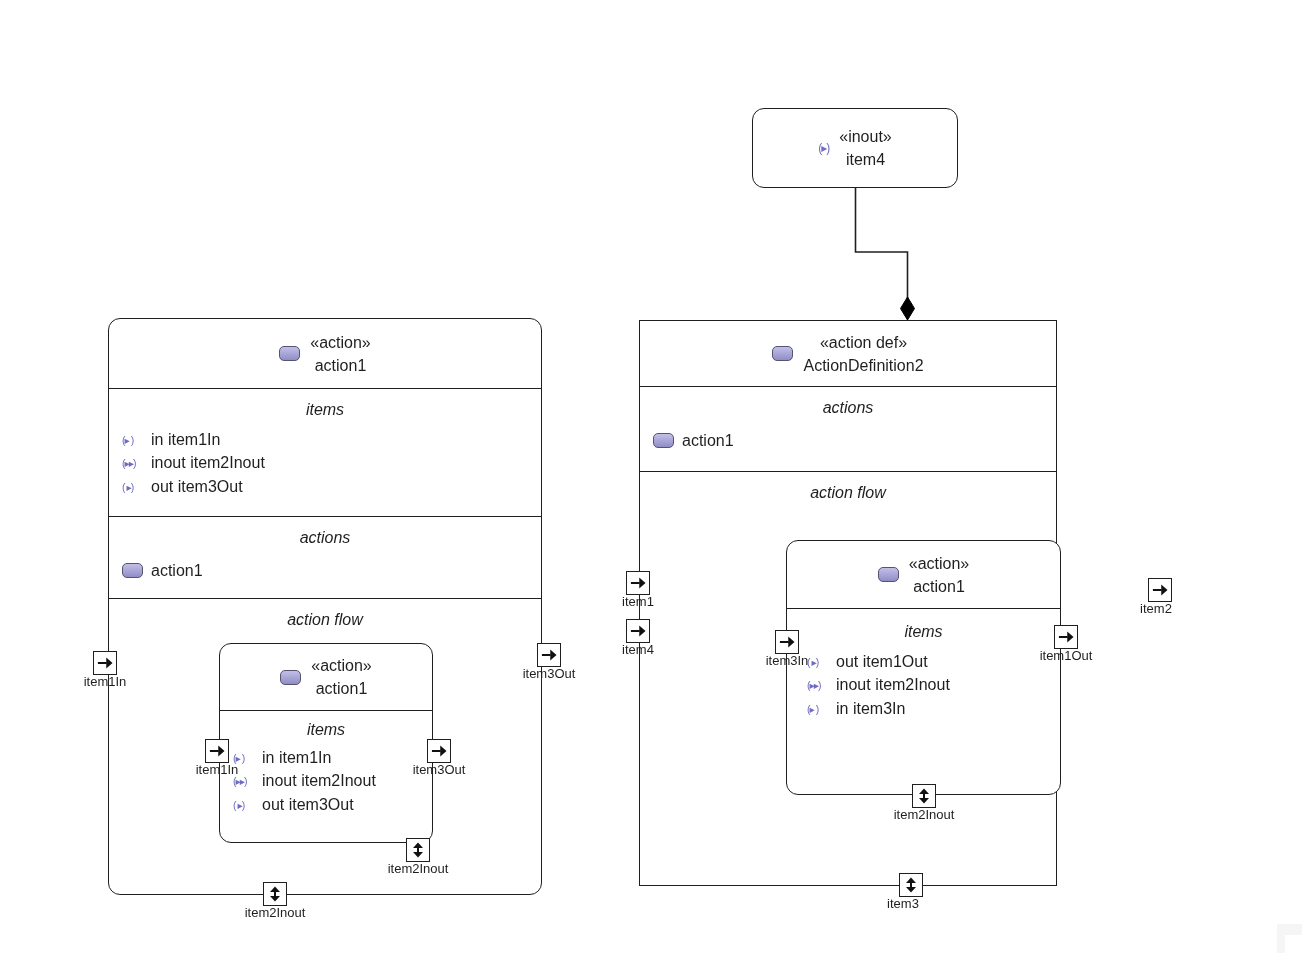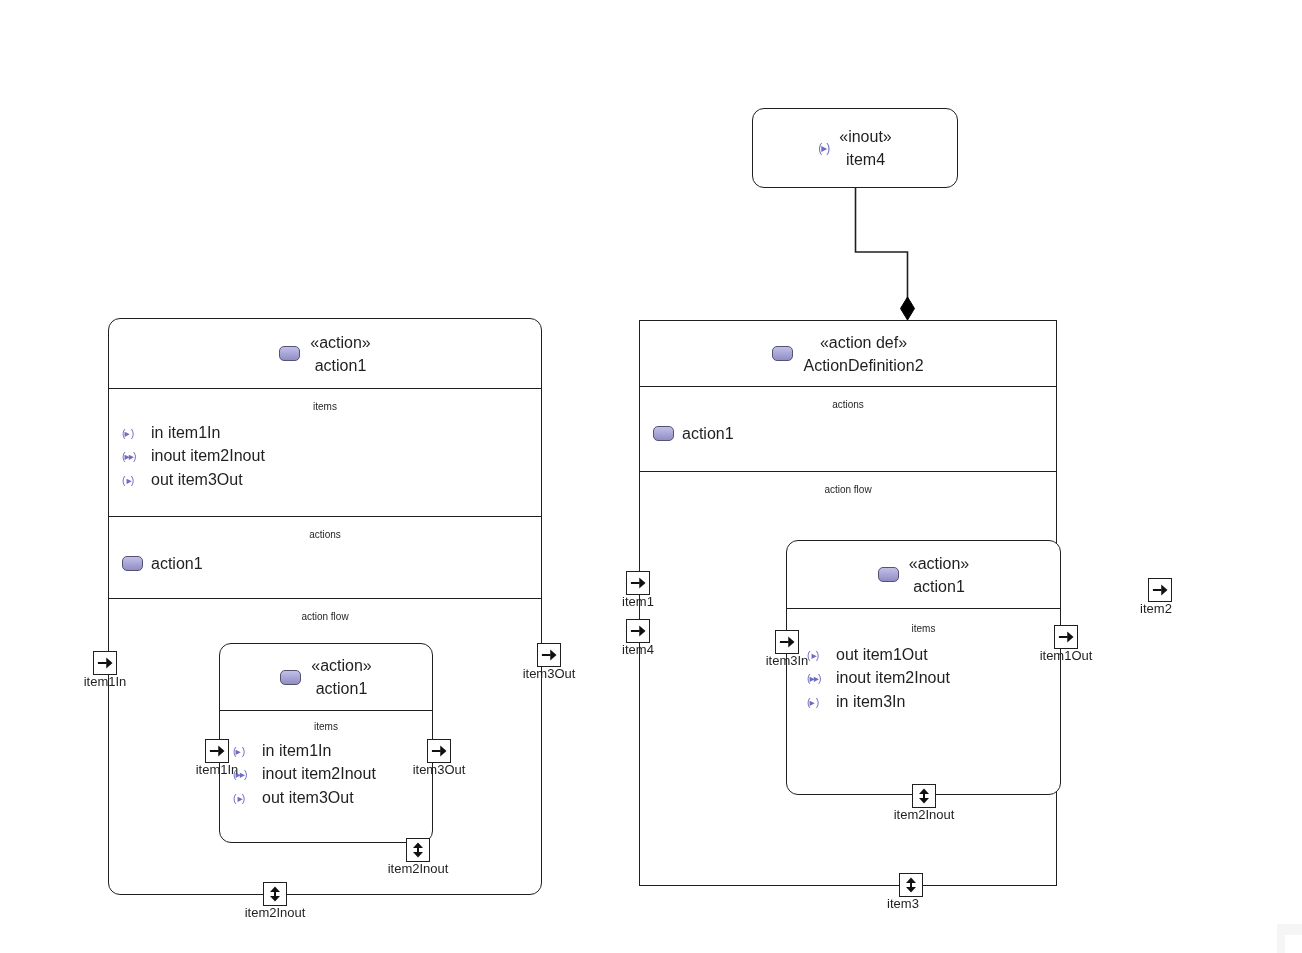--- a/index.html
+++ b/index.html
@@ -5,21 +5,21 @@
   html,body{margin:0;padding:0;background:#fff;}
   .canvas{position:relative;width:1302px;height:953px;background:#ffffff;overflow:hidden;
           font-family:"Liberation Sans",sans-serif;color:#1f1f1f;}
   .node{position:absolute;background:#fff;border:1.6px solid #1f1f1f;box-sizing:border-box;}
   .rounded{border-radius:12px;}
   .hdr{display:flex;align-items:center;justify-content:center;gap:10px;}
   .hdr-text{text-align:center;font-size:16px;line-height:23px;}
   .action-icon{width:19px;height:13px;border:1px solid #55536e;border-radius:5px;
                background:linear-gradient(#c2c0e8,#908dc6);display:inline-block;flex:none;}
   .comp{border-top:1.6px solid #1f1f1f;box-sizing:border-box;position:relative;overflow:visible;}
-  .comp-label{text-align:center;font-size:10px;padding-top:12px;}
+  .comp-label{text-align:center;font-style:italic;font-size:16px;padding-top:12px;}
   .rows{margin-top:9px;}
   .feature-row{display:flex;align-items:center;gap:8px;font-size:16px;height:23.5px;padding-left:13px;}
   .dir-icon{color:#6f6cc0;font-size:10.5px;letter-spacing:-1px;width:21px;flex:none;white-space:pre;}
   .port{position:absolute;width:24px;height:24px;z-index:5;}
   .port-square{width:24px;height:24px;background:#fff;border:1.6px solid #1f1f1f;box-sizing:border-box;
                display:flex;align-items:center;justify-content:center;}
   .port-label{position:absolute;top:23px;left:50%;transform:translateX(-50%);
               font-size:13px;white-space:nowrap;color:#1f1f1f;}
   .edge-svg{position:absolute;z-index:1;}
   .corner-mark{position:absolute;background:#f5f5f5;}

